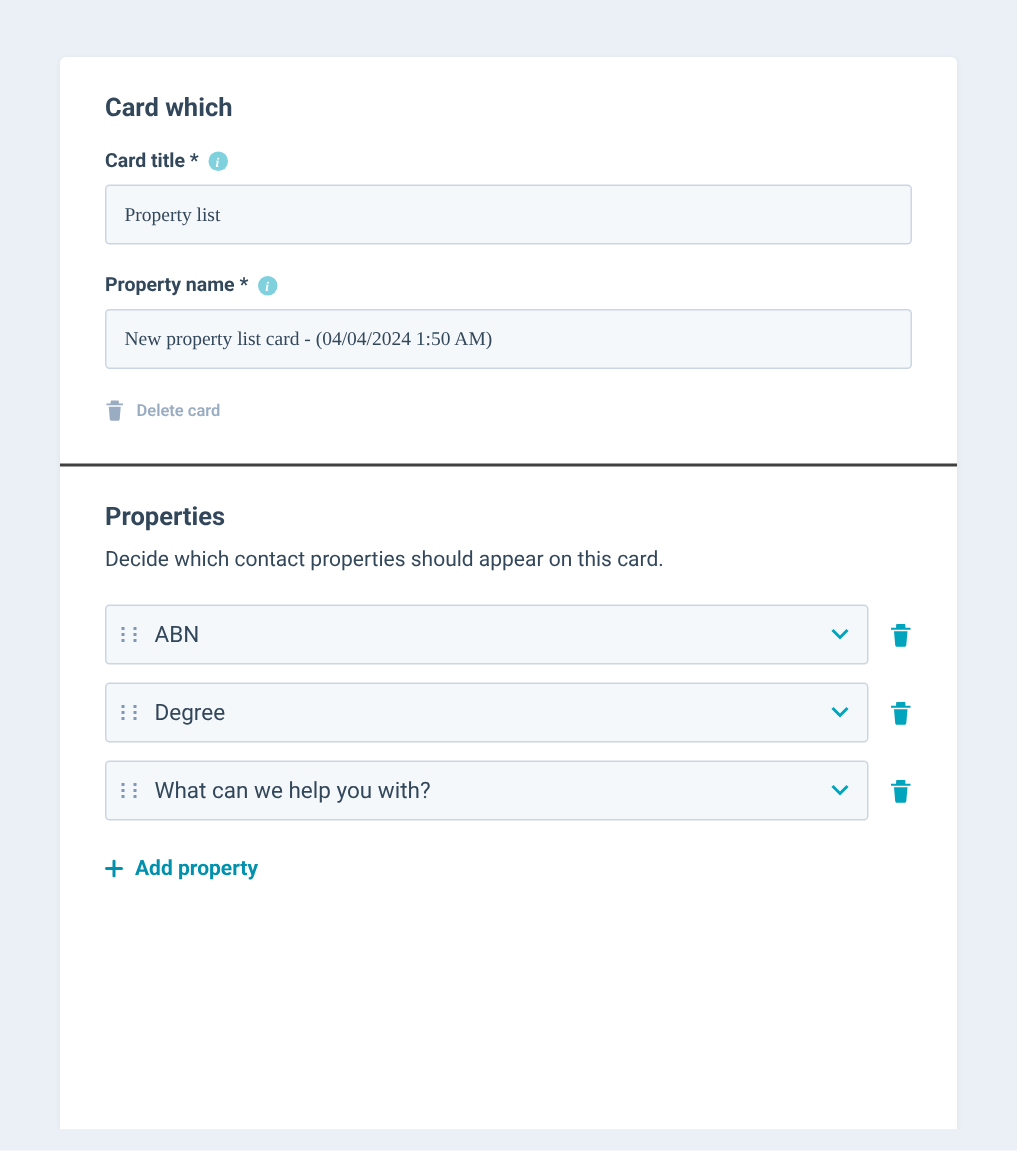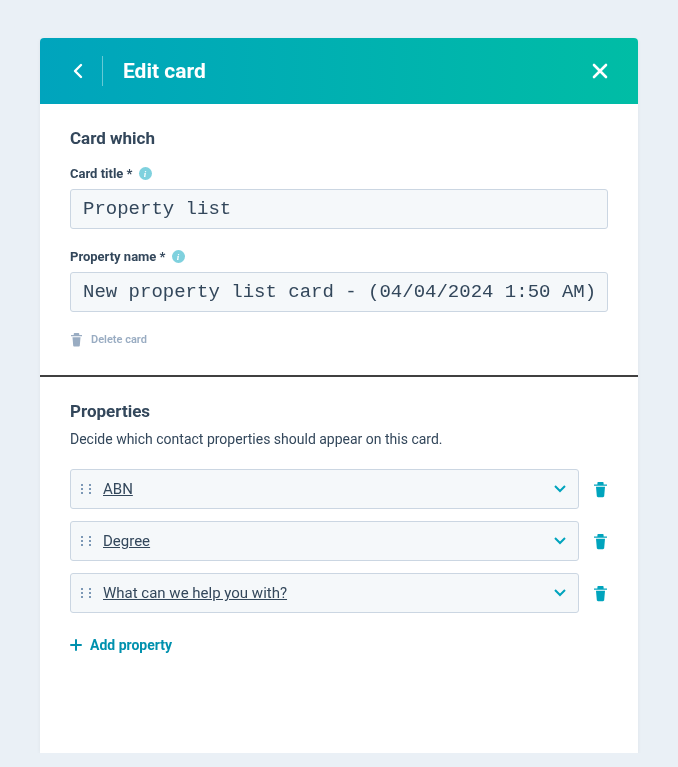--- a/index.html
+++ b/index.html
@@ -110,24 +110,24 @@
     justify-content: center;
     font-family: serif;
   }
   .text-input {
     width: 100%;
     height: 40px;
     border: 1px solid #cbd6e2;
     background: #f5f8fa;
     border-radius: 3px;
     padding: 0 12px;
-    font-size: 19px;
+    font-size: 13px;
     color: #33475b;
     margin-bottom: 20px;
-    font-family: Liberation Mono, monospace;
+    font-family: Liberation Serif, serif;
   }
   .delete-link {
     display: inline-flex;
     align-items: center;
     gap: 8px;
     color: #99acc2;
     font-size: 11px;
     font-weight: 600;
     cursor: pointer;
   }
@@ -163,21 +163,20 @@
   .drag-handle i {
     width: 2px;
     height: 2px;
     background: #7c98b6;
     display: block;
   }
   .prop-label {
     flex: 1;
     font-size: 15px;
     color: #33475b;
-    text-decoration: underline;
   }
   .caret {
     color: #00a4bd;
   }
   .row-delete {
     color: #00a4bd;
     cursor: pointer;
     display: flex;
     align-items: center;
   }
@@ -192,34 +191,20 @@
     margin-top: 12px;
     justify-content: space-between;
   }
   svg { display: block; }
 </style>
 </head>
 <body>
 
 <div class="panel">
   <div class="modal">
-    <div class="modal-header">
-      <div class="back-btn">
-        <svg width="10" height="16" viewBox="0 0 10 16" fill="none">
-            <path d="M8 2L2 8L8 14" stroke="#ffffff" stroke-width="2.4" stroke-linecap="round" stroke-linejoin="round"></path>
-          </svg>
-      </div>
-      <div class="header-divider"></div>
-      <div class="modal-title">Edit card</div>
-      <div class="close-btn">
-        <svg width="18" height="18" viewBox="0 0 18 18">
-            <path d="M3 3L15 15M15 3L3 15" stroke="#ffffff" stroke-width="2.6" stroke-linecap="round"></path>
-          </svg>
-      </div>
-    </div>
     <div class="modal-body">
 
       <div class="section">
         <div class="section-title">Card which</div>
 
         <div class="field-label">
           <span>Card title *</span>
           <span class="info-icon">i</span>
         </div>
         <input class="text-input" type="text" value="Property list" style="">

